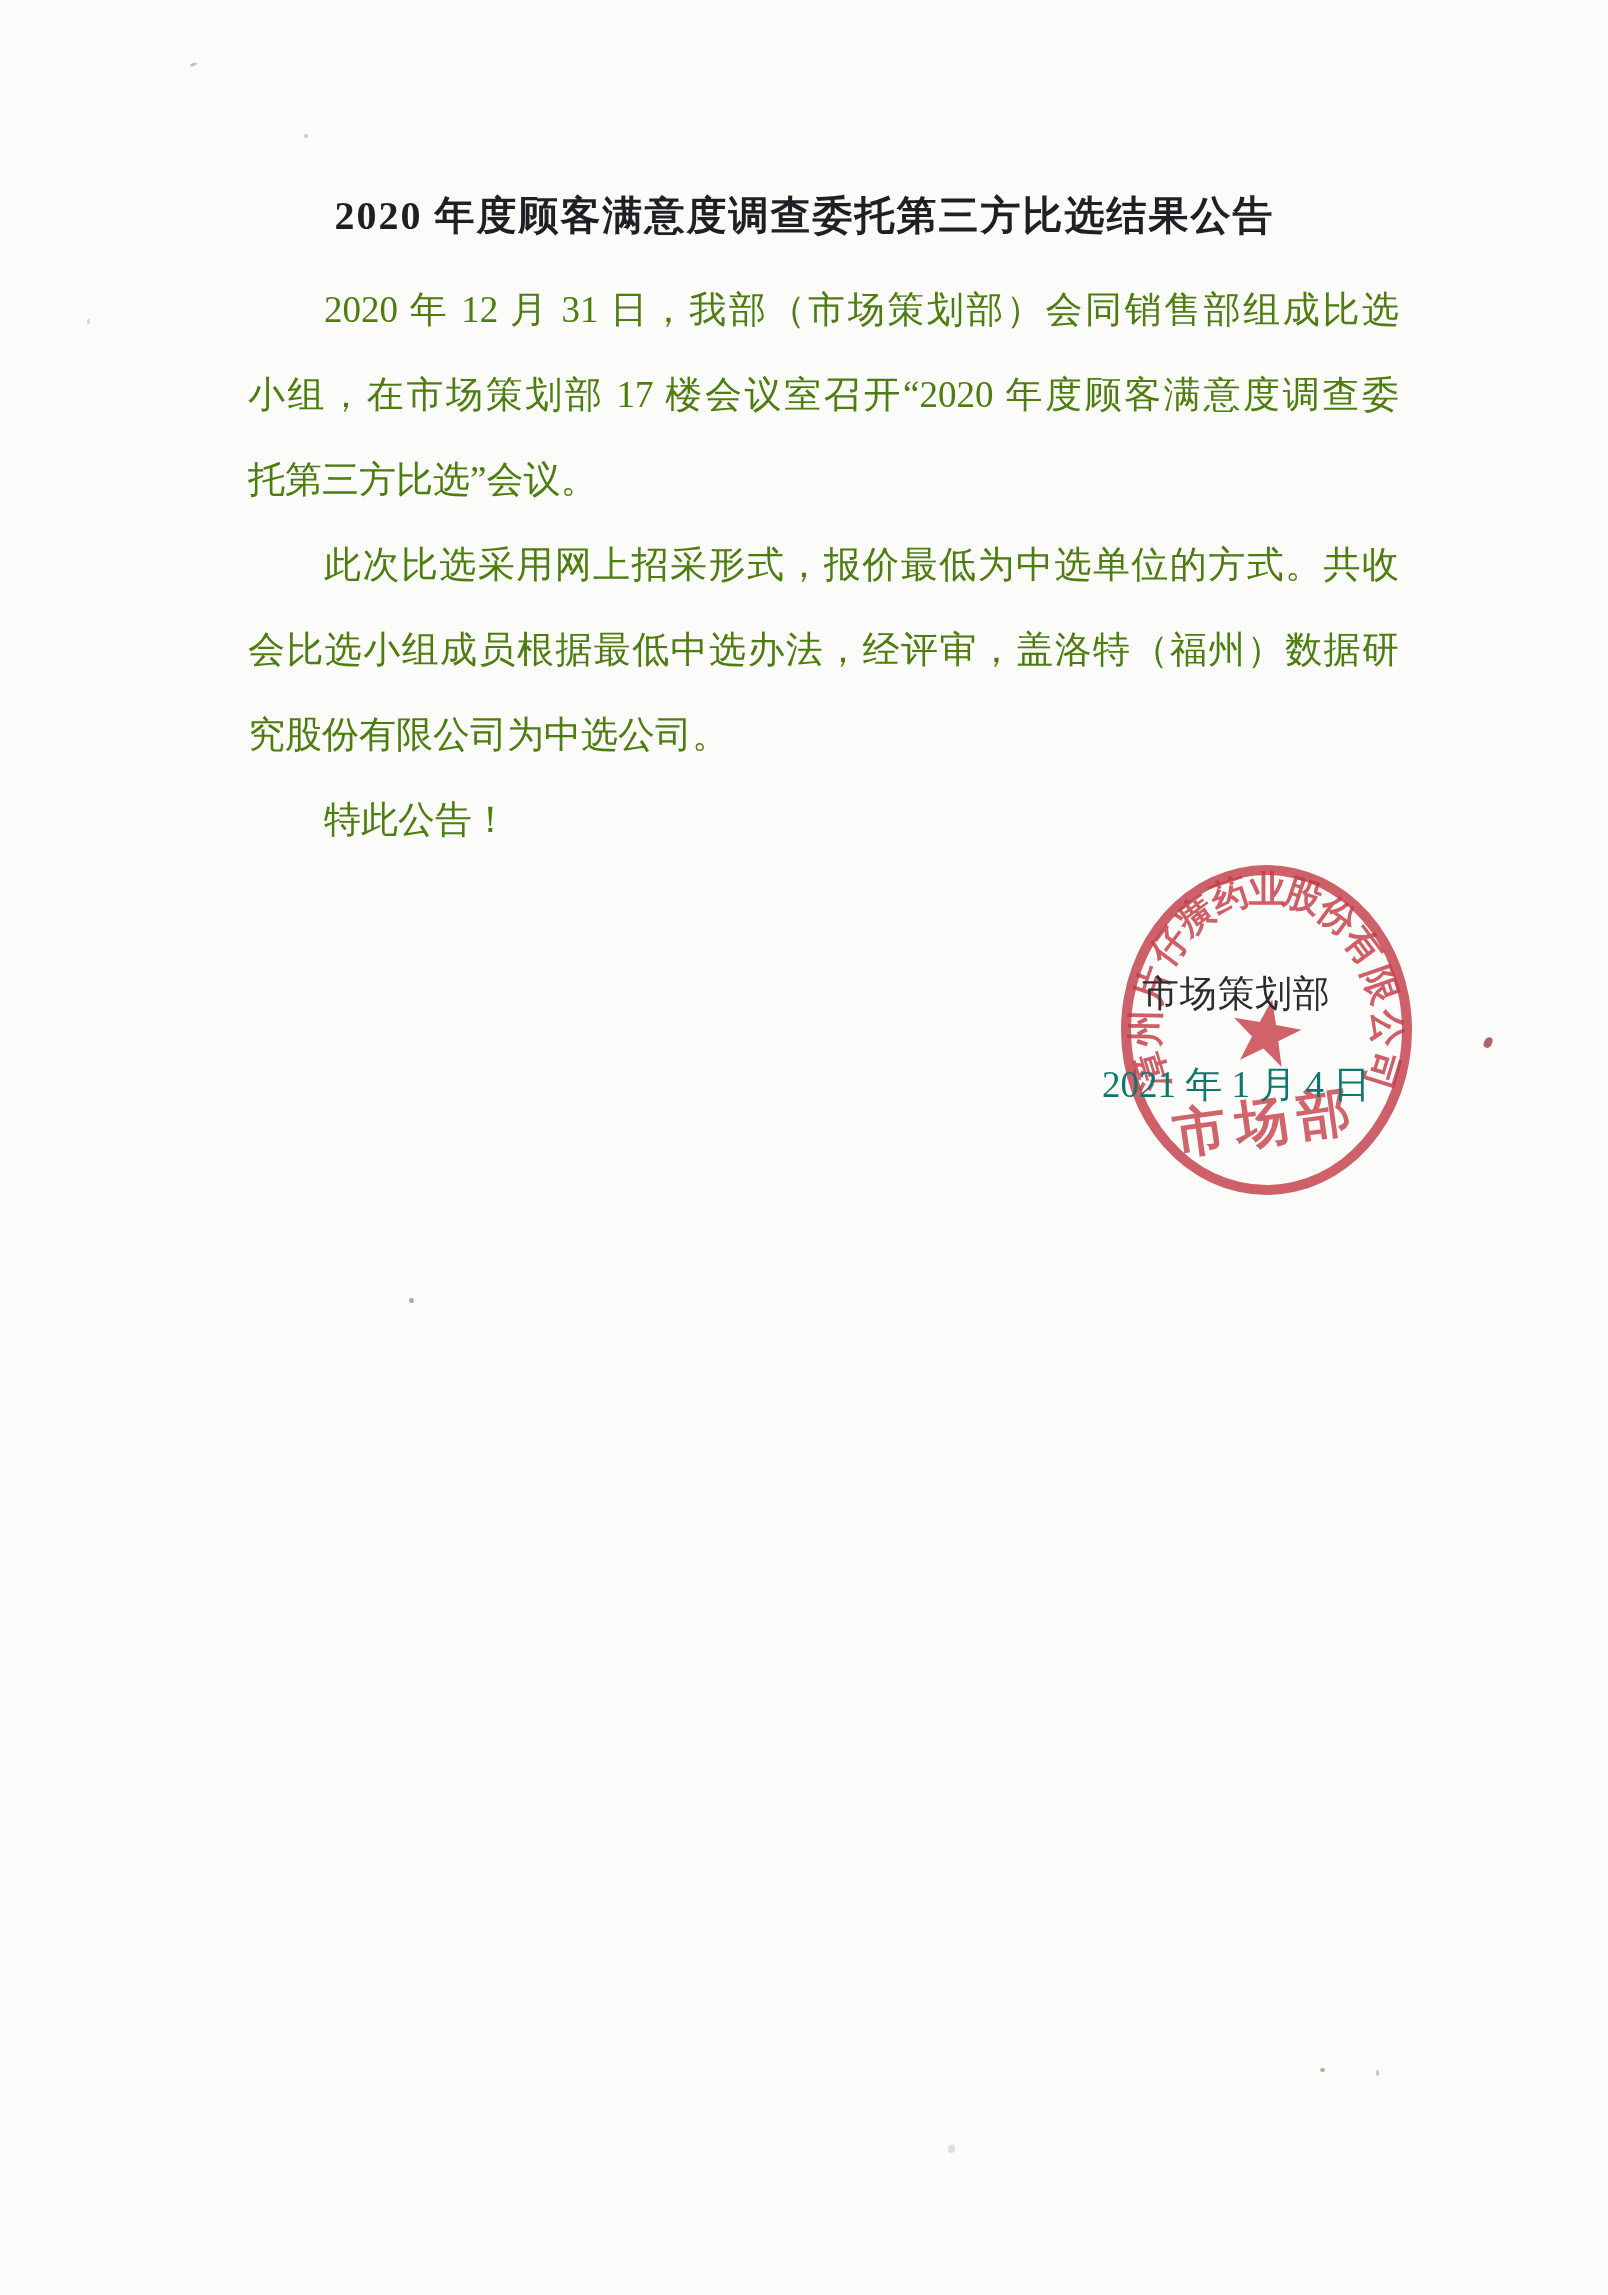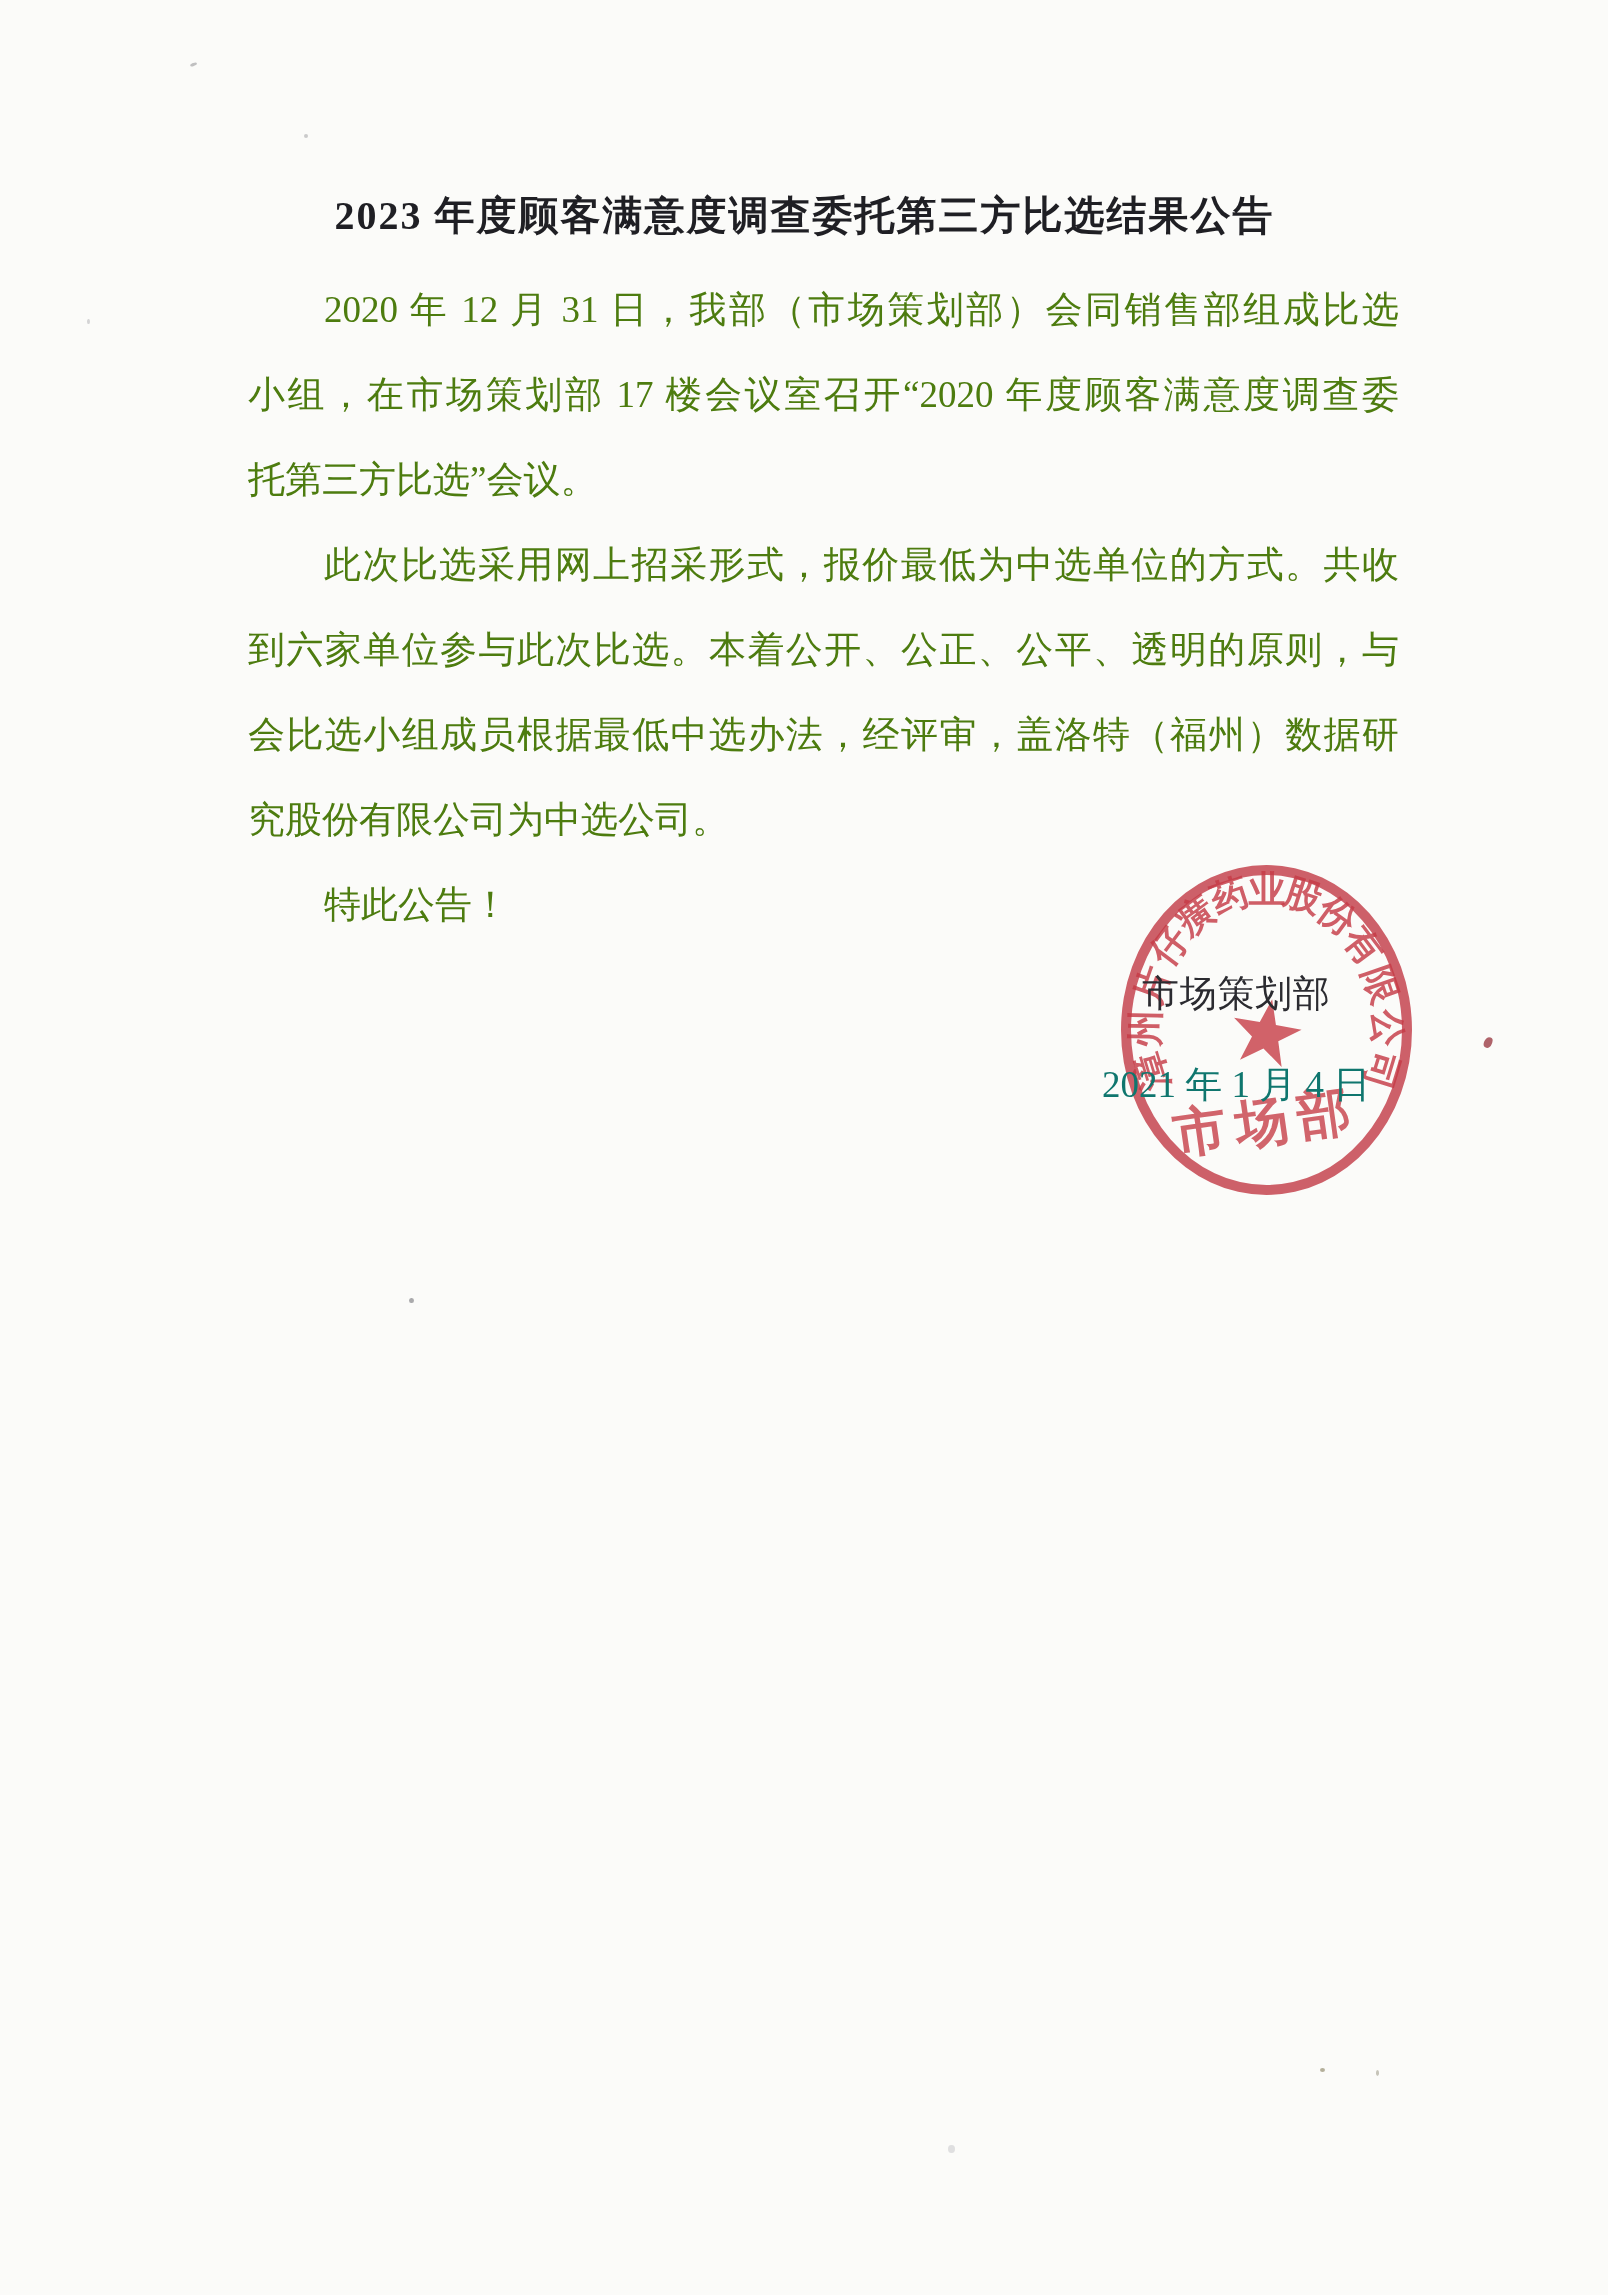--- a/index.html
+++ b/index.html
@@ -101,28 +101,27 @@
   .sp5{left:409px;top:1298px;width:4.7px;height:5.3px;background:rgba(90,90,95,.5);}
   .sp6{left:1320px;top:2068px;width:5.3px;height:4px;background:rgba(110,100,60,.5);}
   .sp7{left:948px;top:2145px;width:6.7px;height:8px;background:rgba(160,160,165,.3);}
   .sp8{left:1376px;top:2070px;width:3.3px;height:6px;background:rgba(120,115,90,.4);}
 </style>
 </head>
 <body>
 
 <div class="page">
 
-  <div class="doc-title">2023 年度顾客满意度调查委托第三方比选结果公告</div>
+  <div class="doc-title">2020 年度顾客满意度调查委托第三方比选结果公告</div>
 
   <div class="body-text">
     <span class="line indent fill">2020 年 12 月 31 日，我部（市场策划部）会同销售部组成比选</span>
     <span class="line fill">小组，在市场策划部 17 楼会议室召开“2020 年度顾客满意度调查委</span>
     <span class="line">托第三方比选”会议。</span>
     <span class="line indent fill">此次比选采用网上招采形式，报价最低为中选单位的方式。共收</span>
-    <span class="line fill">到六家单位参与此次比选。本着公开、公正、公平、透明的原则，与</span>
     <span class="line fill">会比选小组成员根据最低中选办法，经评审，盖洛特（福州）数据研</span>
     <span class="line">究股份有限公司为中选公司。</span>
     <span class="line indent">特此公告！</span>
   </div>
 
   <div class="sig-dept">市场策划部</div>
   <div class="sig-date">2021 年 1 月 4 日</div>
 
   <div class="seal">
     <div class="seal-ring"></div>

